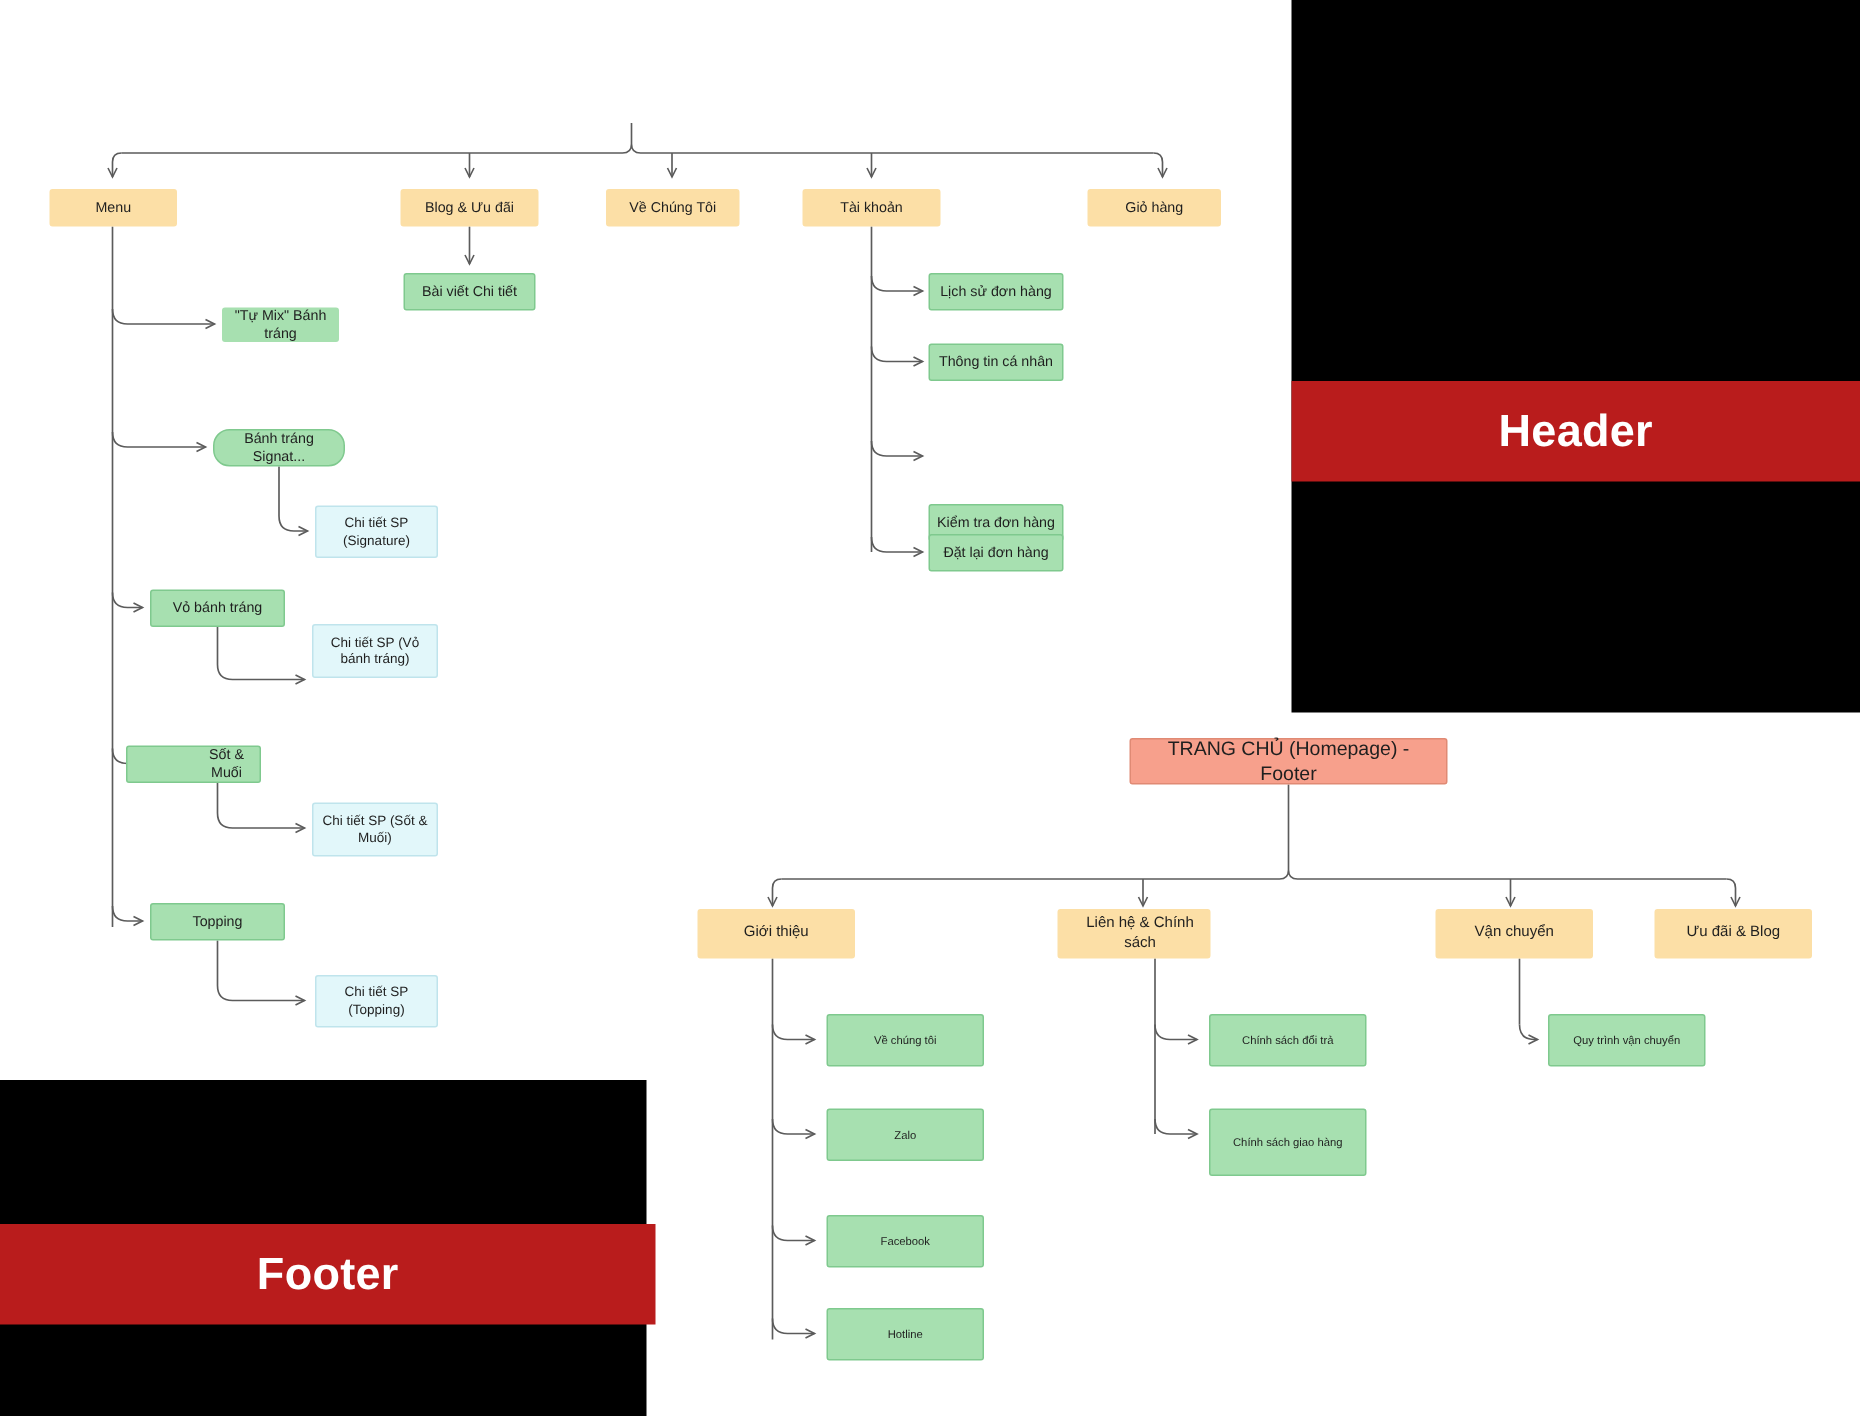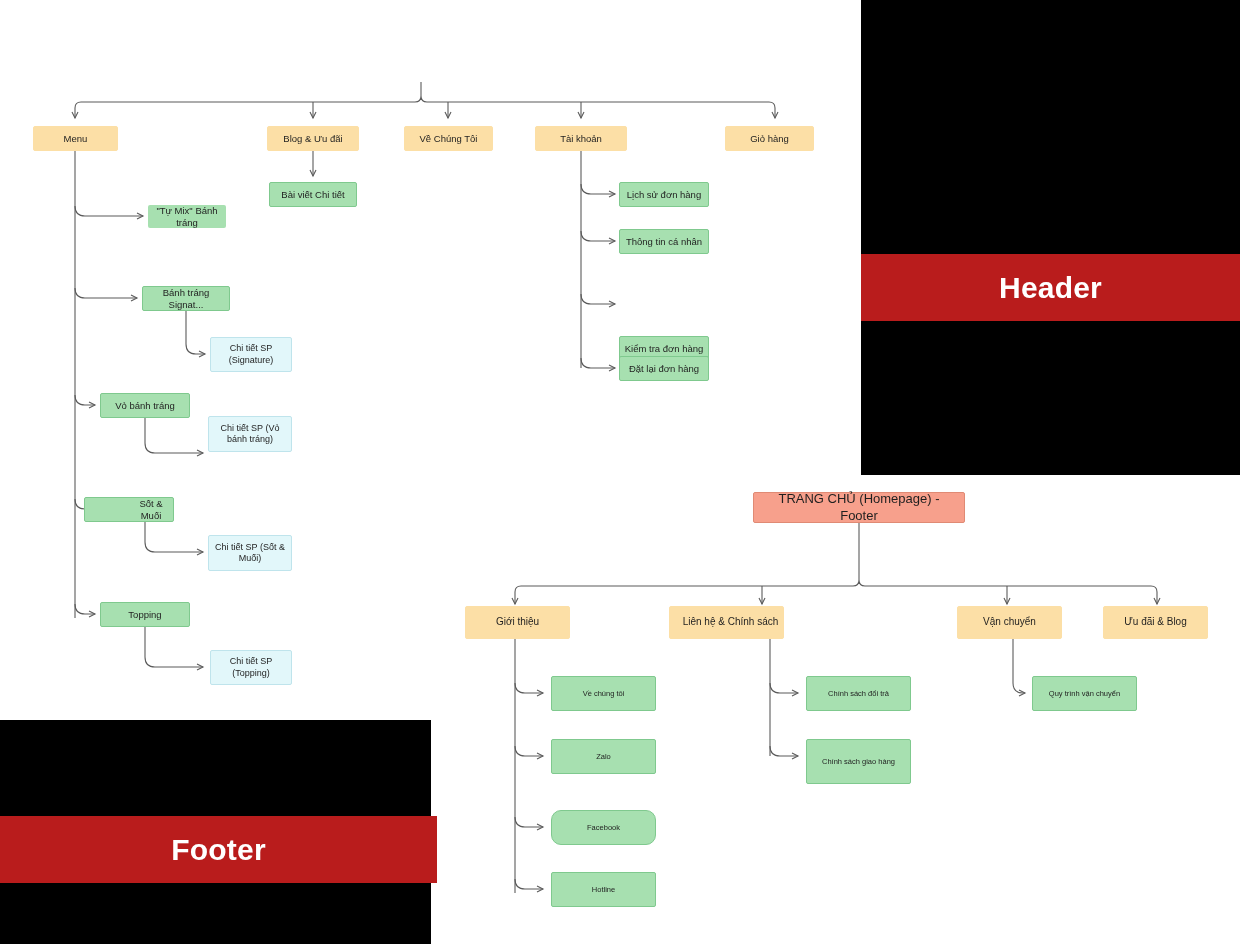--- a/index.html
+++ b/index.html
@@ -139,45 +139,45 @@
 
   <div class="node n-orange" style="left:33px;top:126px;width:85px;height:25px;">Menu</div>
   <div class="node n-orange" style="left:267px;top:126px;width:92px;height:25px;">Blog &amp; Ưu đãi</div>
   <div class="node n-orange" style="left:404px;top:126px;width:89px;height:25px;">Về Chúng Tôi</div>
   <div class="node n-orange" style="left:535px;top:126px;width:92px;height:25px;">Tài khoản</div>
   <div class="node n-orange" style="left:725px;top:126px;width:89px;height:25px;">Giỏ hàng</div>
 
   <div class="node n-green" style="left:269px;top:182px;width:88px;height:25px;">Bài viết Chi tiết</div>
 
   <div class="node n-green-nb" style="left:148px;top:205px;width:78px;height:23px;">"Tự Mix" Bánh tráng</div>
-  <div class="node n-green" style="left:142px;top:286px;width:88px;height:25px;">Bánh tráng Signat...</div>
+  <div class="node n-green" style="left:142px;top:286px;width:88px;height:25px;border-radius:11px;">Bánh tráng Signat...</div>
   <div class="node n-green" style="left:100px;top:393px;width:90px;height:25px;">Vỏ bánh tráng</div>
   <div class="node n-green" style="left:84px;top:497px;width:90px;height:25px;padding-left:48px;">Sốt &amp; Muối</div>
   <div class="node n-green" style="left:100px;top:602px;width:90px;height:25px;">Topping</div>
 
   <div class="node n-blue" style="left:210px;top:337px;width:82px;height:35px;">Chi tiết SP (Signature)</div>
   <div class="node n-blue" style="left:208px;top:416px;width:84px;height:36px;">Chi tiết SP (Vỏ bánh tráng)</div>
   <div class="node n-blue" style="left:208px;top:535px;width:84px;height:36px;">Chi tiết SP (Sốt &amp; Muối)</div>
   <div class="node n-blue" style="left:210px;top:650px;width:82px;height:35px;">Chi tiết SP (Topping)</div>
 
   <div class="node n-green" style="left:619px;top:182px;width:90px;height:25px;">Lịch sử đơn hàng</div>
   <div class="node n-green" style="left:619px;top:229px;width:90px;height:25px;">Thông tin cá nhân</div>
   <div class="node n-green" style="left:619px;top:292px;width:90px;height:25px;margin-top:44px;">Kiểm tra đơn hàng</div>
   <div class="node n-green" style="left:619px;top:356px;width:90px;height:25px;">Đặt lại đơn hàng</div>
 
   <div class="node n-root" style="left:753px;top:492px;width:212px;height:31px;">TRANG CHỦ (Homepage) - Footer</div>
 
   <div class="node n-orange-lg" style="left:465px;top:606px;width:105px;height:33px;">Giới thiệu</div>
-  <div class="node n-orange-lg" style="left:669px;top:606px;width:115px;height:33px;padding-left:12px;">Liên hệ &amp; Chính sách</div>
+  <div class="node n-orange-lg" style="left:705px;top:606px;width:102px;height:33px;padding-left:12px;">Liên hệ &amp; Chính sách</div>
   <div class="node n-orange-lg" style="left:957px;top:606px;width:105px;height:33px;">Vận chuyển</div>
   <div class="node n-orange-lg" style="left:1103px;top:606px;width:105px;height:33px;text-align:right;">Ưu đãi &amp; Blog</div>
 
   <div class="node n-green-sm" style="left:551px;top:676px;width:105px;height:35px;">Về chúng tôi</div>
   <div class="node n-green-sm" style="left:551px;top:739px;width:105px;height:35px;">Zalo</div>
-  <div class="node n-green-sm" style="left:551px;top:810px;width:105px;height:35px;border-radius:10px;">Facebook</div>
+  <div class="node n-green-sm" style="left:551px;top:810px;width:105px;height:35px;">Facebook</div>
   <div class="node n-green-sm" style="left:551px;top:872px;width:105px;height:35px;">Hotline</div>
 
   <div class="node n-green-sm" style="left:806px;top:676px;width:105px;height:35px;">Chính sách đổi trả</div>
   <div class="node n-green-sm" style="left:806px;top:739px;width:105px;height:45px;">Chính sách giao hàng</div>
 
   <div class="node n-green-sm" style="left:1032px;top:676px;width:105px;height:35px;">Quy trình vận chuyển</div>
 
   <div class="blackbox" style="left:861px;top:0px;width:379px;height:475px;"></div>
   <div class="goldbar" style="left:861px;top:238px;width:379px;height:67px;">Header</div>
 

